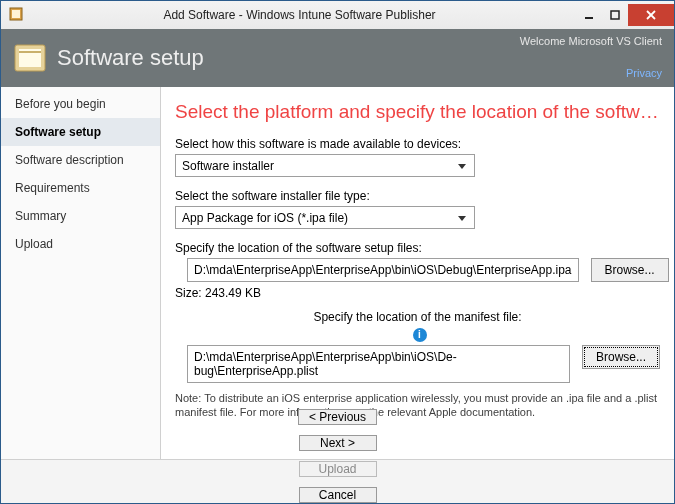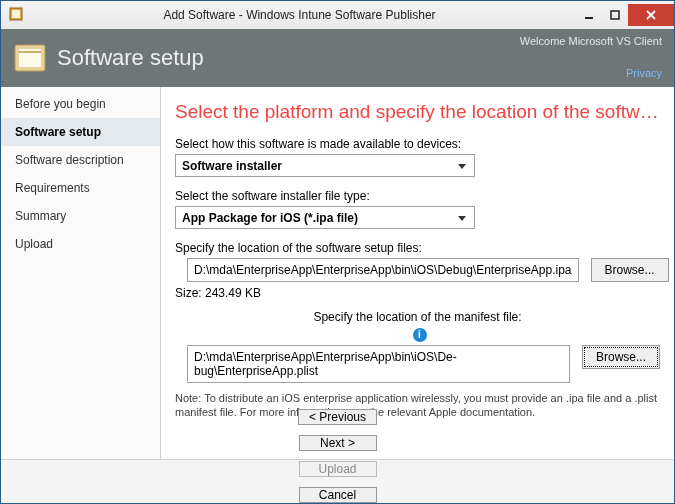--- a/index.html
+++ b/index.html
@@ -16,21 +16,21 @@
   .banner-title { font-size: 22px; font-weight: 300; color:#eee; }
   .banner-right { position:absolute; right:12px; top:6px; font-size:11px; text-align:right; color:#e6e6e6; }
   .banner-right .privacy { color:#7fb7ff; display:block; margin-top:20px; }
   .body { flex:1; display:flex; min-height:0; }
   .sidebar { width: 160px; border-right:1px solid #d0d0d0; padding-top:3px; background:#fafafa; }
   .side-item { padding:7px 14px; font-size:12px; color:#333; cursor:pointer; }
   .side-item.active { background:#e4e9ee; color:#000; font-weight:600; }
   .main { flex:1; padding:14px 14px 10px 14px; overflow:hidden; }
   .page-head { color:#ef4444; font-size:19px; font-weight:400; margin-bottom:14px; white-space:nowrap; overflow:hidden; text-overflow:ellipsis; }
   .lbl { font-size:12px; color:#000; margin-top:6px; margin-bottom:3px; display:block; }
-  .combo, .txt { width: 300px; height:23px; border:1px solid #9e9e9e; background:#fff; font-size:12px; padding:2px 22px 2px 6px; position:relative; display:flex; align-items:center;font-weight:bold; }
+  .combo, .txt { width: 300px; height:23px; border:1px solid #9e9e9e; background:#fff; font-size:12px; padding:2px 22px 2px 6px; position:relative; display:flex; align-items:center; }
   .combo { cursor:default; }
   .combo:after { content:""; position:absolute; right:8px; top:50%; margin-top:-2px; border-left:4px solid transparent; border-right:4px solid transparent; border-top:5px solid #333; }
   .row { display:flex; gap:12px; align-items:flex-start; margin-top:3px;padding-left:12px; }
   .txt-wide { flex:1; min-height:24px; border:1px solid #9e9e9e; background:#fff; font-size:12px; padding:4px 6px; display:flex; align-items:center; }
   .txt-multi { min-height:38px; display:block; }
   .btn { height:24px; min-width:78px; padding:0 10px; background:#efefef; border:1px solid #999; font-size:12px; cursor:pointer; display:flex; align-items:center; justify-content:center;}
   .btn.focus { outline:1px dotted #000; outline-offset:-3px; }
   .size { font-size:12px; margin-top:4px; }
   .info-icon { display:inline-block; width:14px; height:14px; border-radius:50%; background:#1d87d6; color:#fff; text-align:center; font-size:10px; line-height:14px; font-weight:bold; vertical-align:middle; margin-left:4px;}
   .note { font-size:11px; color:#404040; margin-top:8px; line-height:1.3; }

